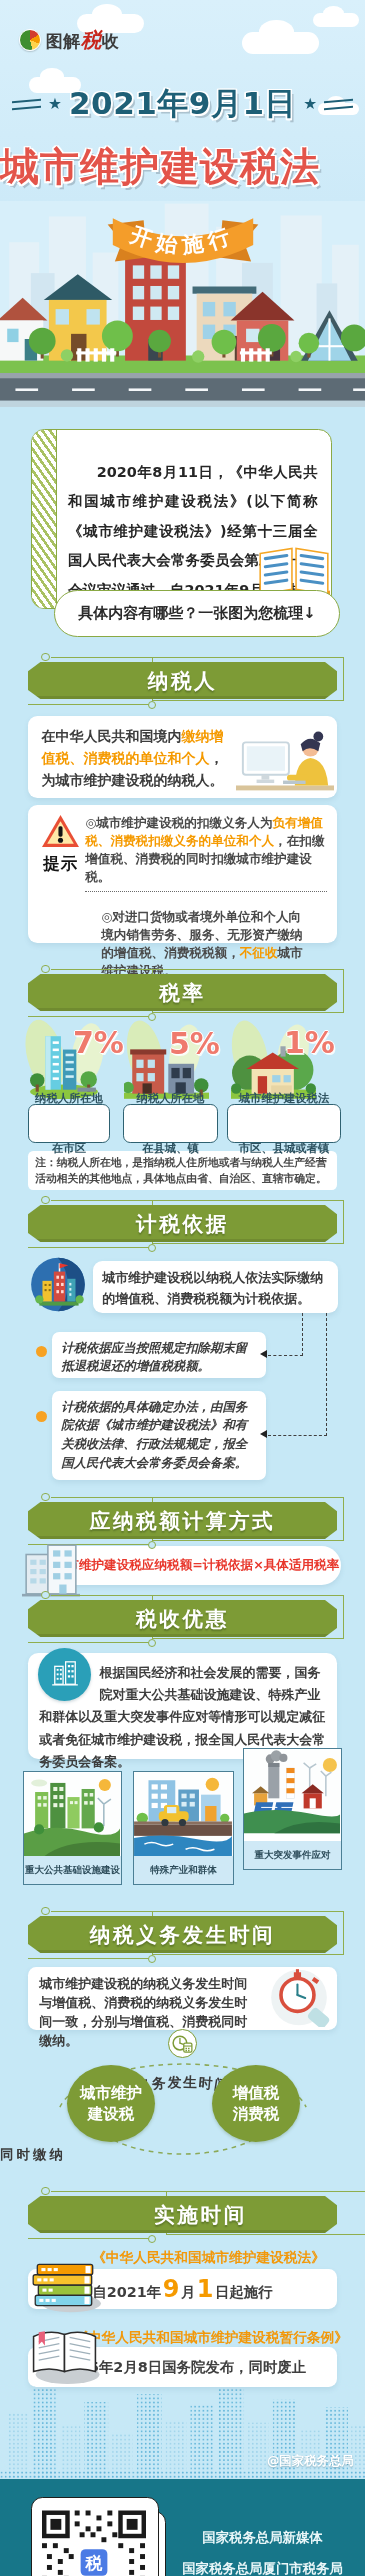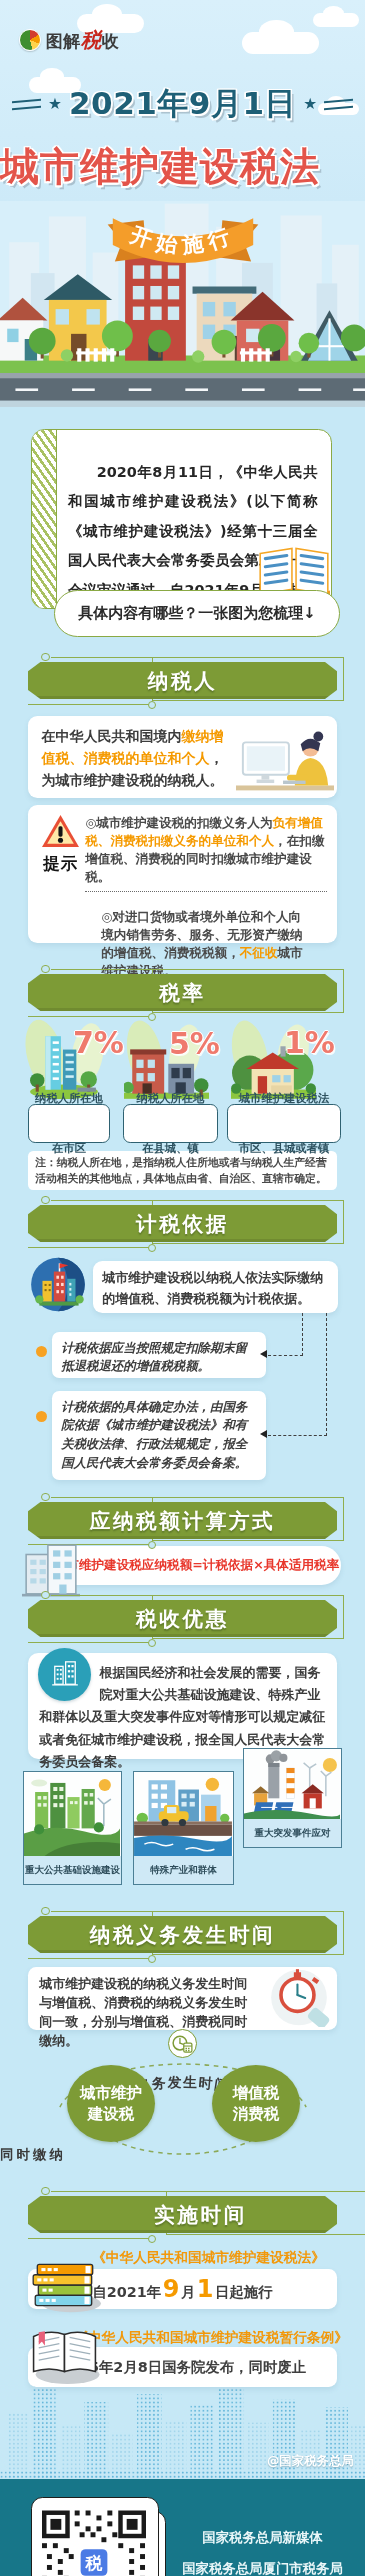--- a/index.html
+++ b/index.html
@@ -579,21 +579,21 @@
       <rect x="64" y="68" width="18" height="12" fill="#d9edf6"></rect>
       <circle cx="60" cy="98" r="7" fill="#2f3940"></circle>
         <circle cx="94" cy="98" r="7" fill="#2f3940"></circle>
       <path d="M0,128 Q60,118 120,130 T190,124 L190,165 L0,165 Z" fill="#2e86c0"></path>
       <path d="M20,140 q14,-6 28,0 q14,6 28,0" stroke="#ffffff" stroke-width="3" fill="none"></path>
       <path d="M100,150 q14,-6 28,0 q14,6 28,0" stroke="#ffffff" stroke-width="3" fill="none"></path>
     </svg>
     <div class="strip">特殊产业和群体</div>
   </div>
 
-  <div class="img-card" style="top:1748px;left:243px;width:99px;height:100px;">
+  <div class="img-card" style="top:1748px;left:243px;width:99px;height:122px;">
     <svg width="96" height="85" viewBox="0 0 190 165">
       <rect width="190" height="165" fill="#fdfefe"></rect>
       <circle cx="170" cy="30" r="14" fill="#f5c34d"></circle>
       <circle cx="52" cy="18" r="9" fill="#8f9499"></circle>
         <circle cx="64" cy="12" r="11" fill="#9ba1a6"></circle>
         <circle cx="78" cy="16" r="8" fill="#8f9499"></circle>
       <rect x="48" y="26" width="22" height="70" fill="#9aa1a8"></rect>
         <rect x="48" y="26" width="22" height="8" fill="#7c838a"></rect>
       <rect x="84" y="36" width="16" height="60" fill="#ffffff" stroke="#d8dde0" stroke-width="1"></rect>
       <g fill="#f08a1e">

